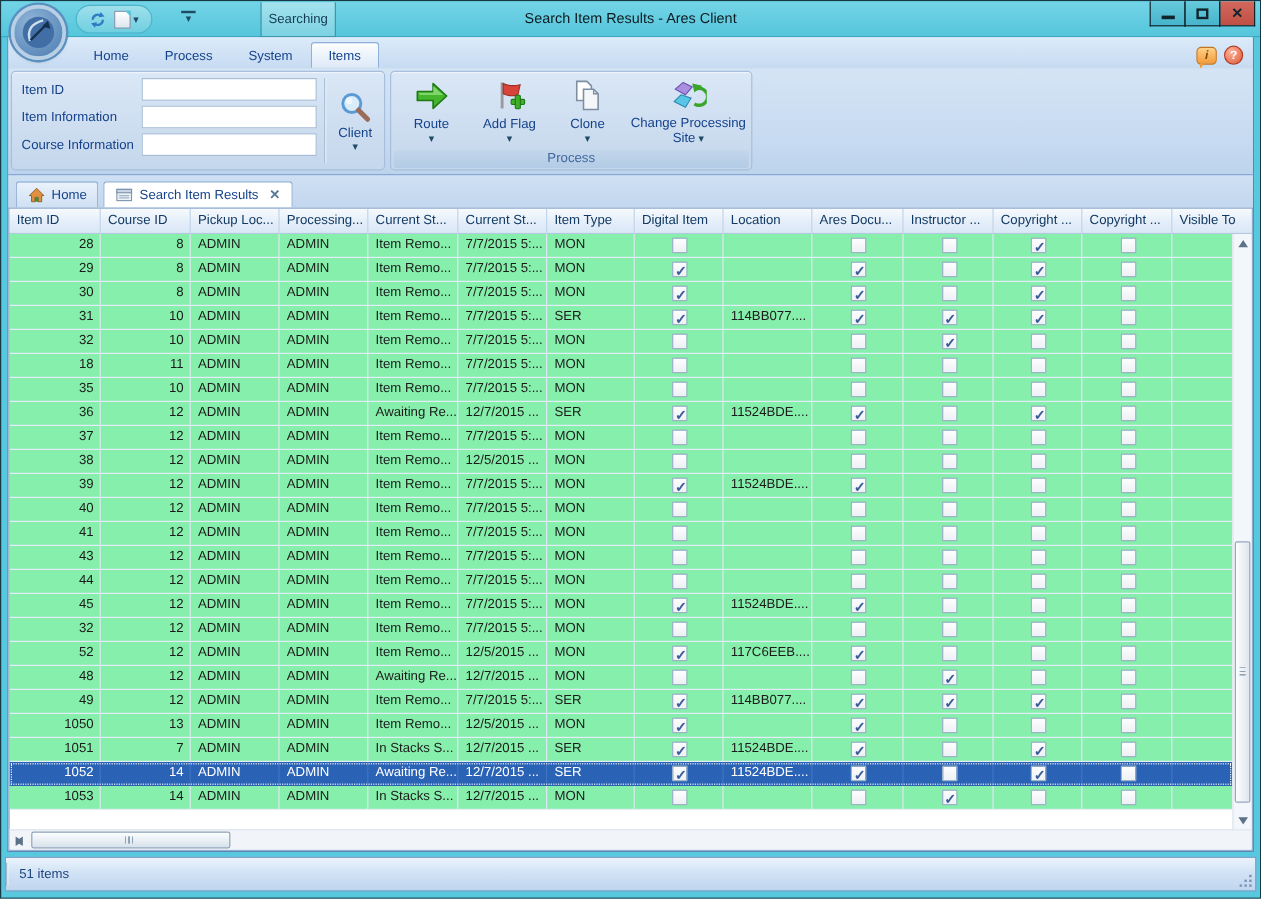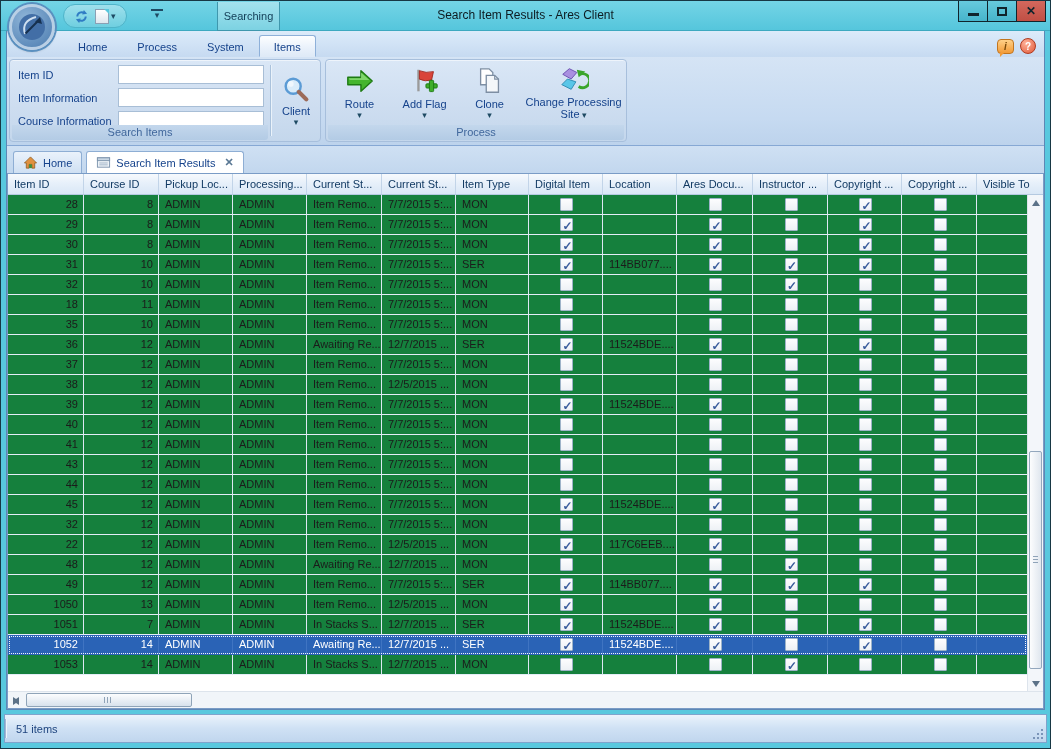--- a/index.html
+++ b/index.html
@@ -86,21 +86,21 @@
   .dtab svg { width:15px; height:15px; }
   .dtab .tclose { color:#5a7894; font-weight:bold; font-size:11px; margin-left:4px; }
 
   
   .gridframe { flex:1; position:relative; border:1px solid #7a9cc6; background:#fff; min-height:0; }
   .ghead { position:absolute; left:0; right:0; top:0; height:21px; display:flex; overflow:hidden;
            background:linear-gradient(#f7fafd,#e7f0fa 45%, #d9e7f6); border-bottom:1px solid #b4c9e0; }
   .hcell { flex:none; height:100%; line-height:20px; padding-left:6px; color:#123a63;
            border-right:1px solid #c2d4e8; overflow:hidden; white-space:nowrap; }
   .gbody { position:absolute; left:0; right:16px; top:21px; bottom:17px; overflow:hidden; }
-  .row { display:flex; height:20px; background:#15803d; }
+  .row { display:flex; height:20px; background:#86efac; }
   .cell { flex:none; height:100%; line-height:19px; padding:0 4px 0 6px; border-right:1px solid #dce8f4;
           border-bottom:1px solid #e4edf7; overflow:hidden; white-space:nowrap; display:flex; align-items:center; }
   .cell.num { justify-content:flex-end; padding-right:5px; }
   .cell.chk { justify-content:center; }
   .cb { width:13px; height:13px; border:1px solid #9db3c8; border-radius:1px;
         background:linear-gradient(#fdfdfe,#edf1f5); position:relative; }
   .cb.checked:after { content:"✓"; position:absolute; left:0; top:-2px; width:13px; text-align:center;
                       color:#3a5c9b; font-size:12px; font-weight:bold; }
   .row.selected { background:#2a63b6; outline:1px dotted #f0f4fa; outline-offset:-2px; }
   .row.selected .cell { color:#fff; border-right-color:#3f74c2; border-bottom-color:#2a63b6; }
@@ -198,21 +198,20 @@
             </div>
             <div class="sfield" style="top: 28px;">
               <label>Item Information</label>
               <input placeholder="" style="">
             </div>
             <div class="sfield" style="top: 51px;">
               <label>Course Information</label>
               <input placeholder="" style="">
             </div>
           </div>
-        <div class="rgroup-label" style="width:256px">Search Items</div>
         <div class="vdiv"></div>
         <div class="bigbtn" id="btn-search">
           <svg viewBox="0 0 32 32">
             <circle cx="13" cy="12" r="8" fill="#d9ecfa" stroke="#5b9bd5" stroke-width="2.6"></circle>
             <circle cx="10.5" cy="9.5" r="3" fill="#eff7fd" stroke="none"></circle>
             <line x1="19" y1="18" x2="27" y2="26" stroke="#9c6b5a" stroke-width="4.5" stroke-linecap="round"></line>
           </svg>
           <span>Client</span>
           <span class="drop">▾</span>
         </div>
@@ -736,21 +735,21 @@
             </div>
             <div class="cell chk" style="width: 74px;">
               <span class="cb"></span>
             </div>
             <div class="cell chk" style="width: 75px;">
               <span class="cb"></span>
             </div>
             <div class="cell chk" style="width: 73px;"></div>
           </div>
           <div class="row">
-            <div class="cell num" style="width: 76px;">22</div>
+            <div class="cell num" style="width: 76px;">52</div>
             <div class="cell num" style="width: 75px;">12</div>
             <div class="cell" style="width: 74px;">ADMIN</div>
             <div class="cell" style="width: 74px;">ADMIN</div>
             <div class="cell" style="width: 75px;">Item Remo...</div>
             <div class="cell" style="width: 74px;">12/5/2015 ...</div>
             <div class="cell" style="width: 73px;">MON</div>
             <div class="cell chk" style="width: 74px;">
               <span class="cb checked"></span>
             </div>
             <div class="cell" style="width: 74px;">117C6EEB....</div>

